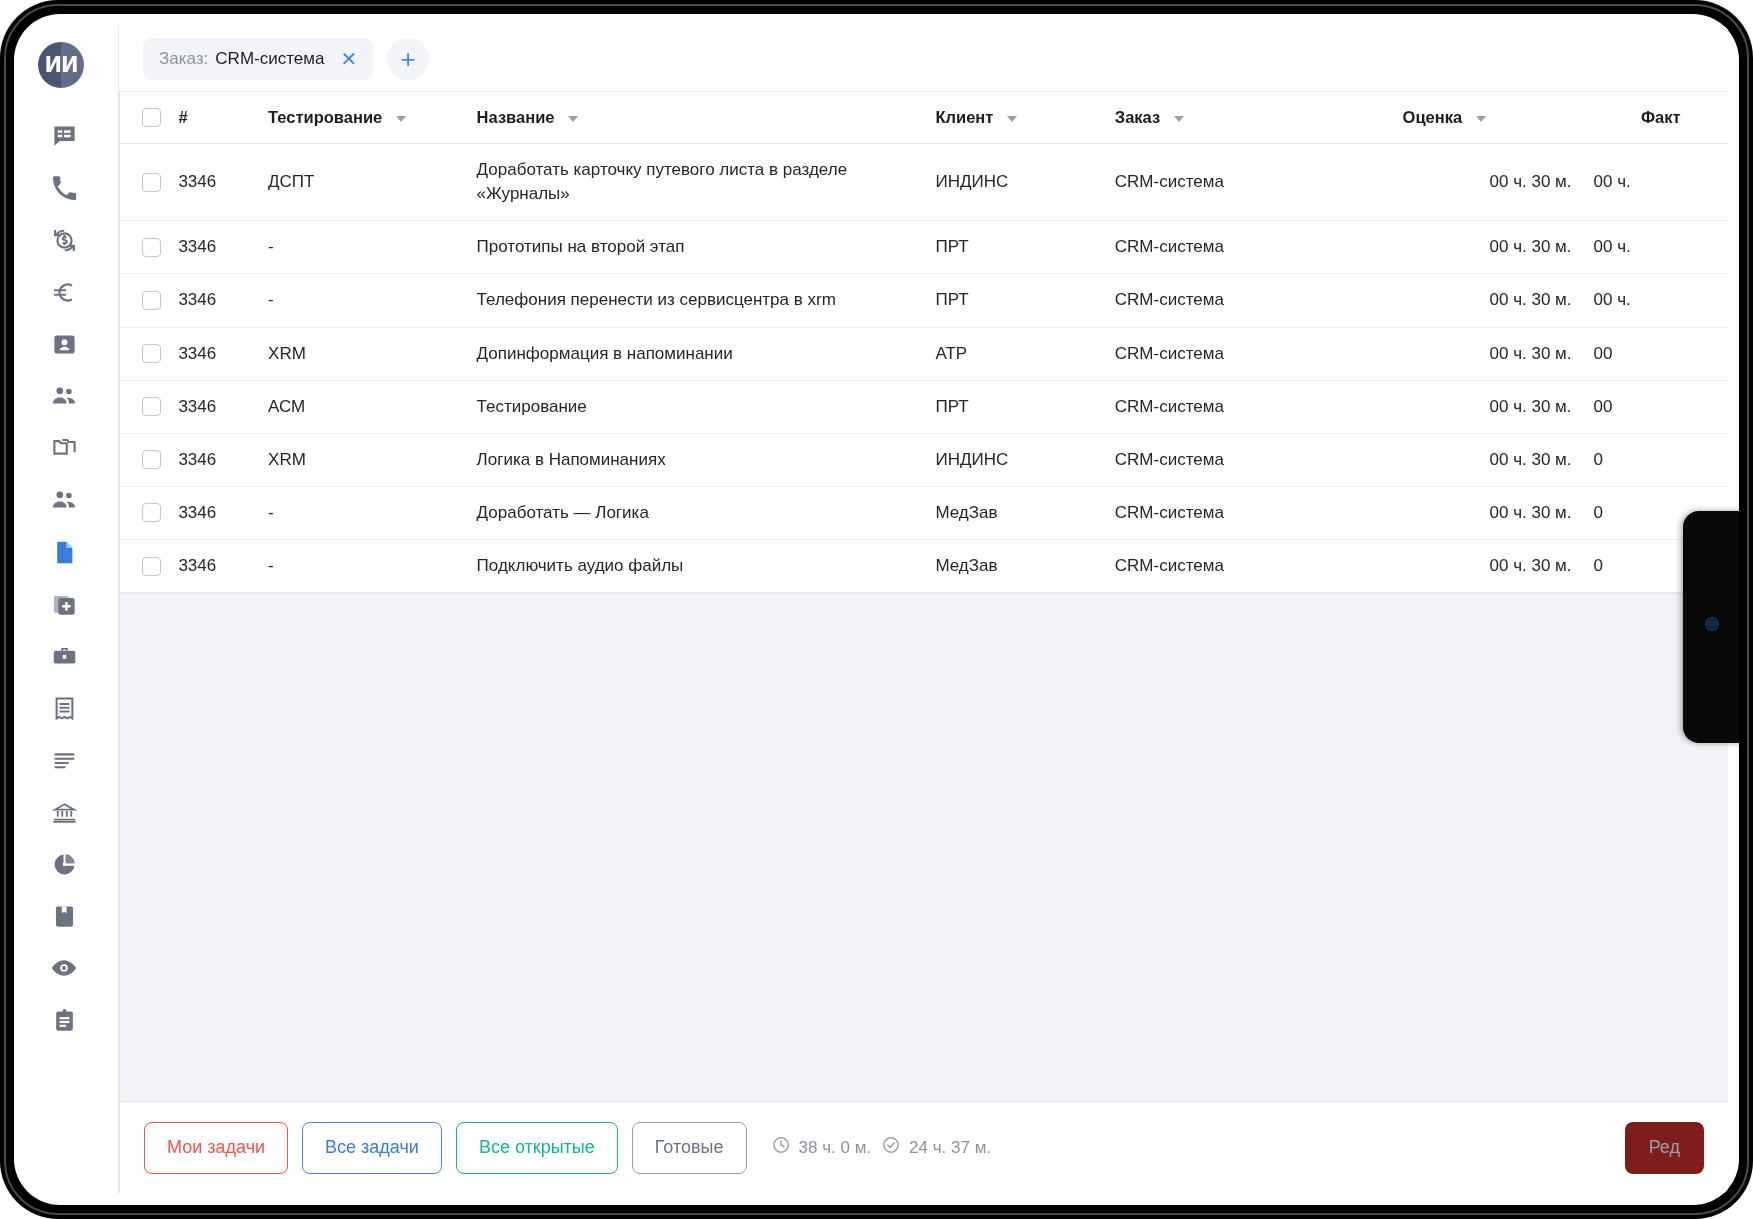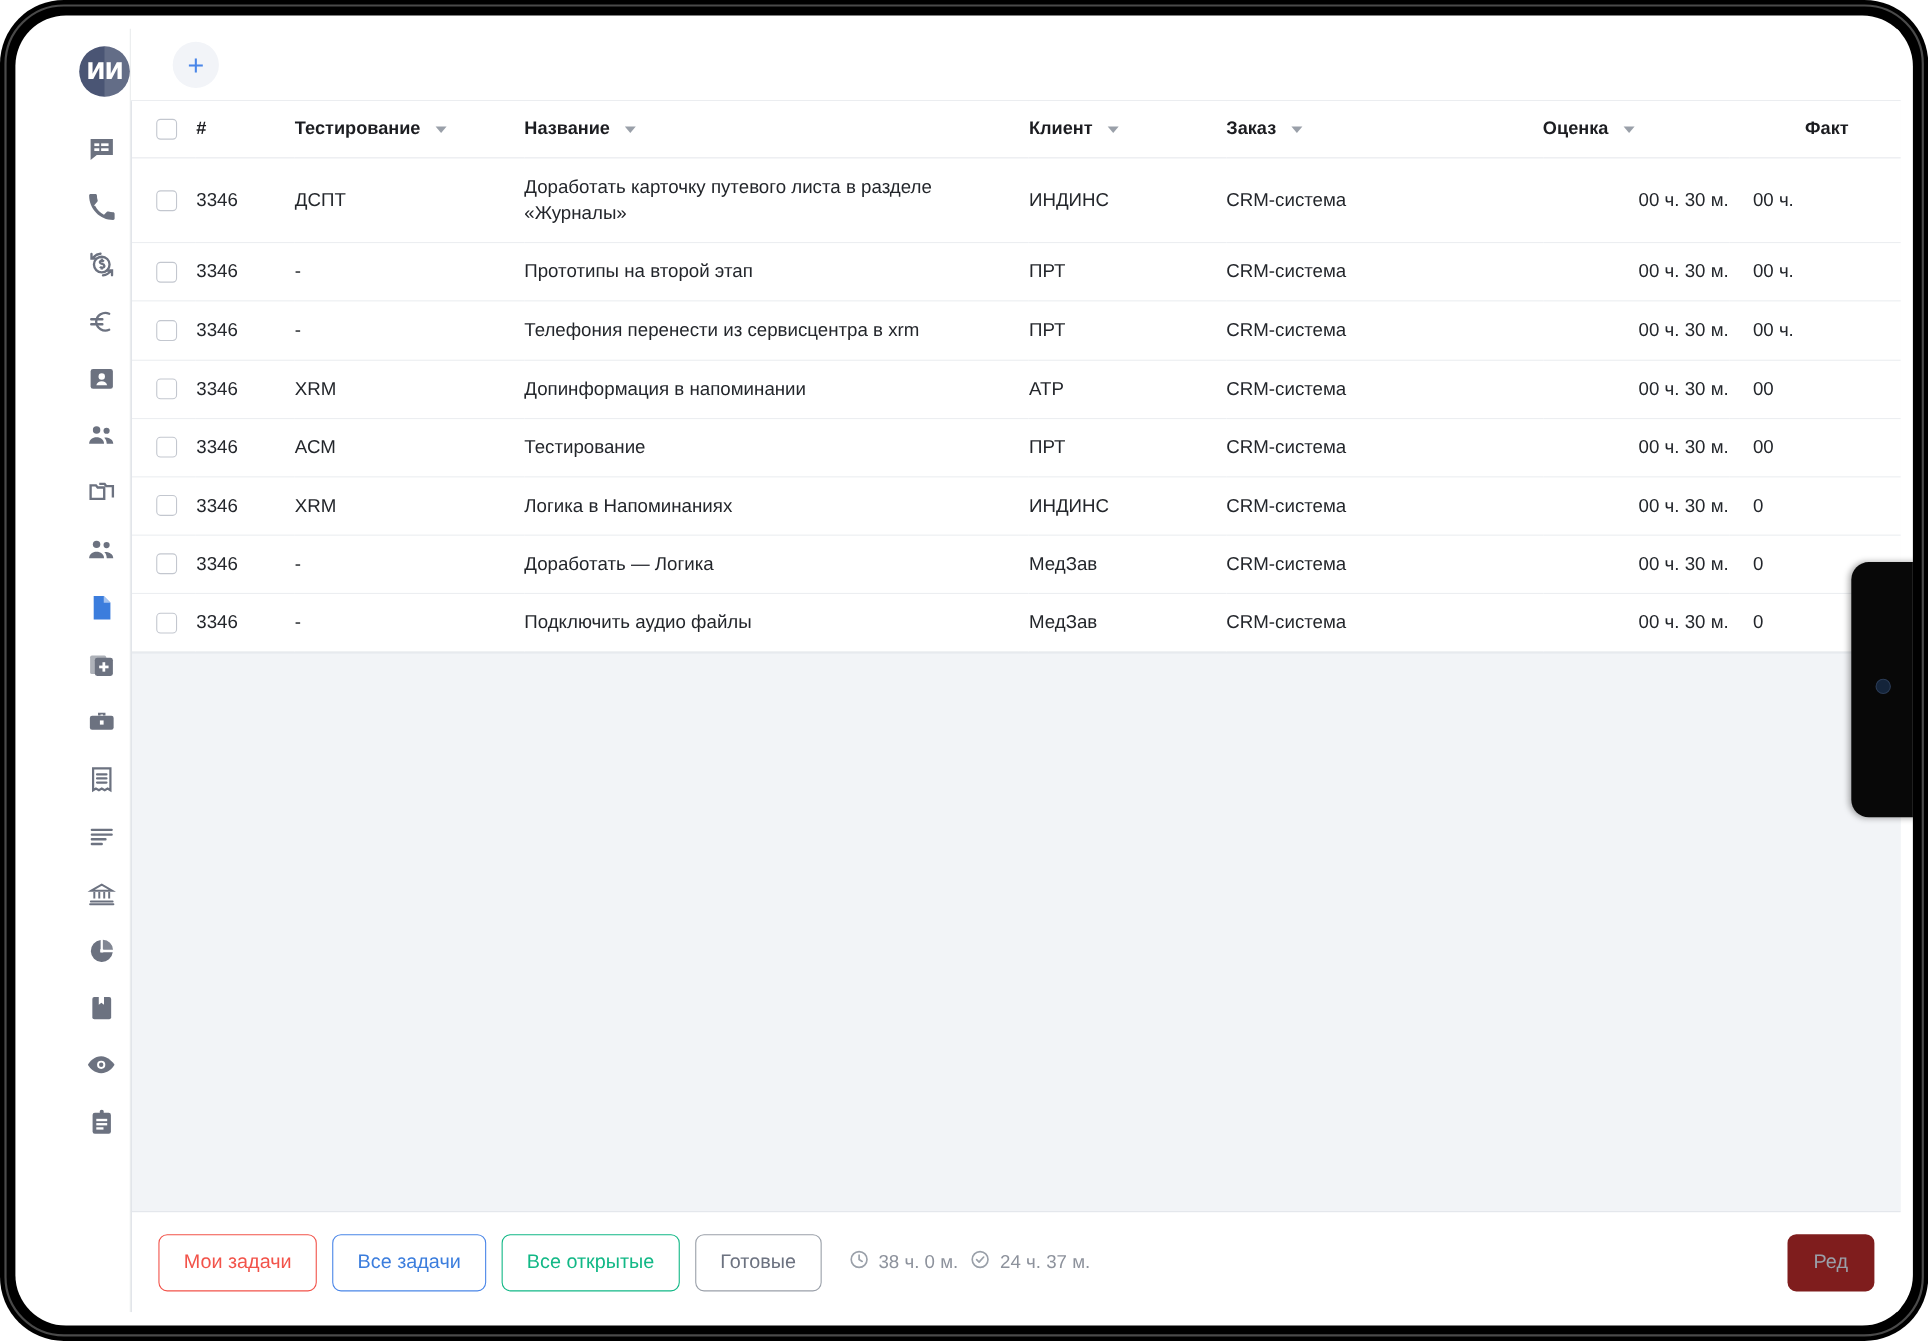--- a/index.html
+++ b/index.html
@@ -43,21 +43,21 @@
     overflow: hidden;
     display: flex;
   }
 
   
   #sidebar {
     width: 81px; min-width: 81px;
     background: #ffffff;
     border-right: 1px solid #e6e8ec;
     display: flex; flex-direction: column;
-    align-items: flex-end;
+    align-items: flex-start;
     padding-top: 16px;
   }
   .logo-wrap { width: 46px; height: 46px; margin-bottom: 22px; }
   .logo-circle {
     width: 46px; height: 46px; border-radius: 50%;
     background: #4a5574;
     display: flex; align-items: center; justify-content: center;
     color: #ffffff; font-size: 21px; font-weight: 700;
     letter-spacing: -1px;
     font-family: "DejaVu Sans", sans-serif;
@@ -410,20 +410,25 @@
             </svg>
           </span>
         </div>
 
       </nav>
 
       <div id="main">
 
 
         <div id="filterbar">
+          <div class="filter-chip">
+            <span class="chip-key">Заказ:</span>
+            <span class="chip-val">CRM-система</span>
+            <span class="chip-x">✕</span>
+          </div>
           <div id="add-filter">+</div>
         </div>
 
         <div id="table-zone">
           <table>
             <colgroup>
               <col class="col-chk">
                 <col class="col-num">
                 <col class="col-repo">
                 <col class="col-name">

